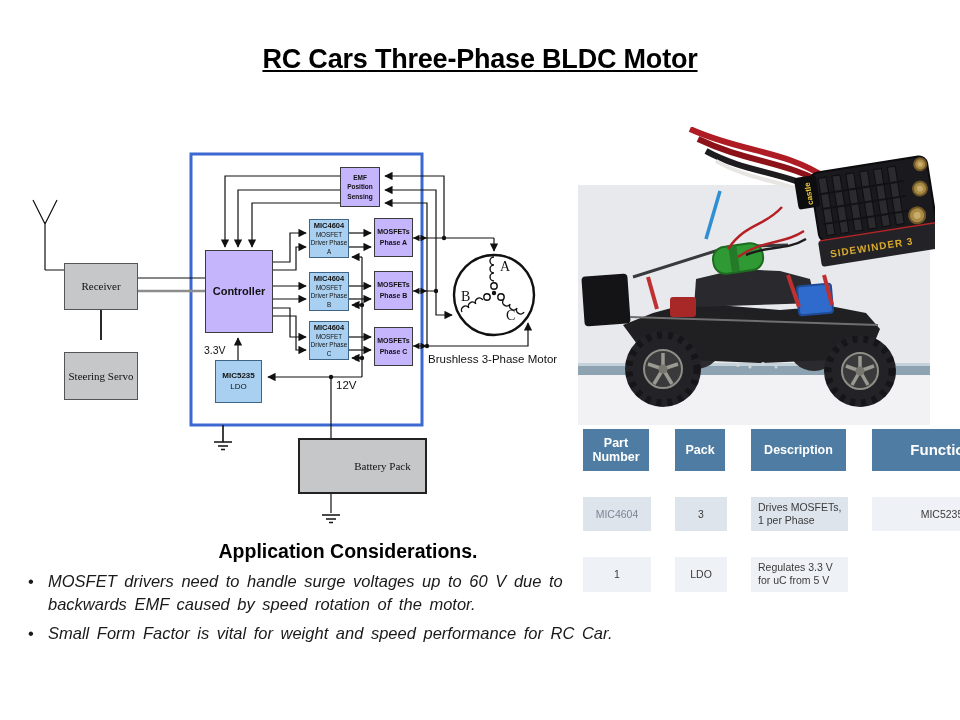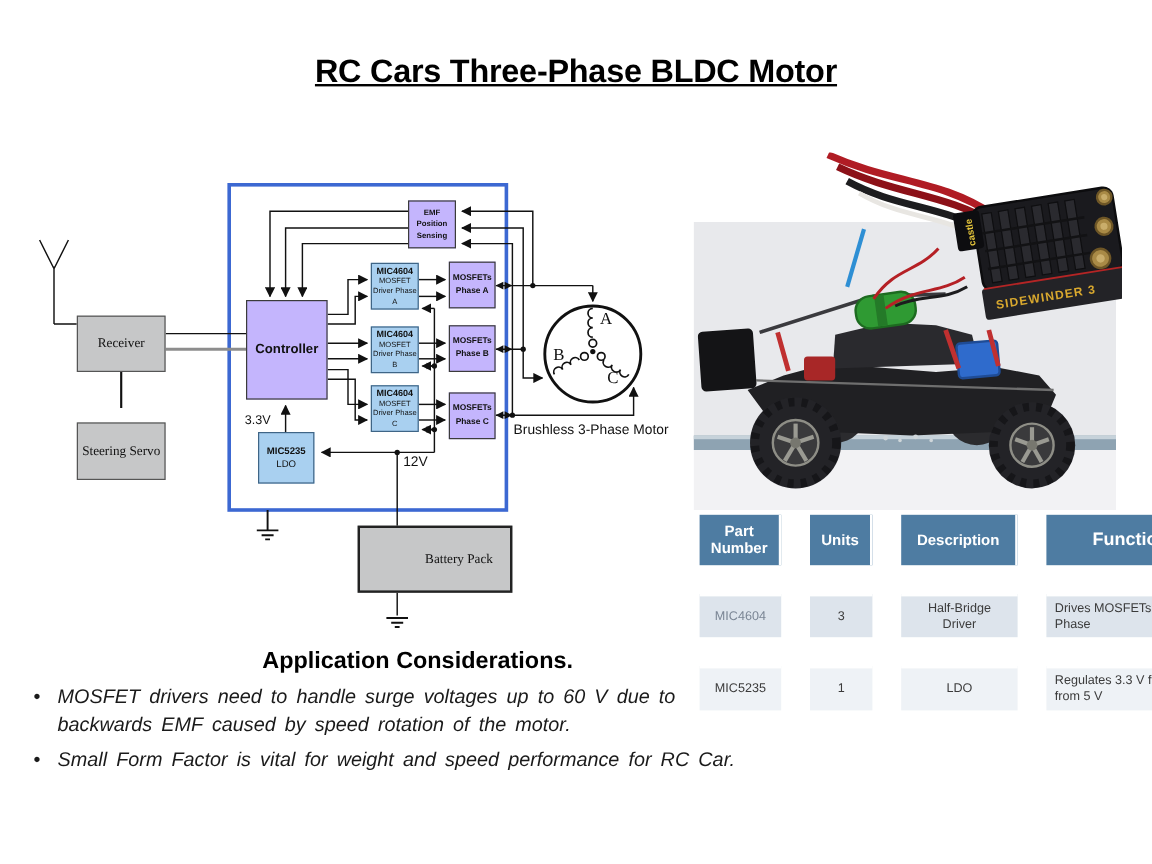--- a/index.html
+++ b/index.html
@@ -299,30 +299,27 @@
           <circle cx="172" cy="240" r="1.5"></circle>
         <circle cx="185" cy="237" r="2"></circle>
           <circle cx="198" cy="240" r="1.5"></circle>
       </g>
     </svg>
   </div>
 
   <div class="ptable">
     <div class="th">Part Number</div>
     <div class="th">
-      <span class="units-wrap">Units</span>
+      <span class="units-wrap">Pack</span>
       </div>
     <div class="th">Description</div>
     <div class="th">Function</div>
 
     <div class="td row1 part-link">MIC4604</div>
     <div class="td row1">3</div>
-    <div class="td row1">
-      <span style="max-width:70px;">Half-Bridge Driver</span>
-      </div>
     <div class="td row1 fn">Drives MOSFETs, 1 per Phase</div>
 
     <div class="td row2">MIC5235</div>
     <div class="td row2">1</div>
     <div class="td row2">LDO</div>
     <div class="td row2 fn">Regulates 3.3 V for uC from 5 V</div>
   </div>
 
   <div class="consider">
     <h2>Application Considerations.</h2>

